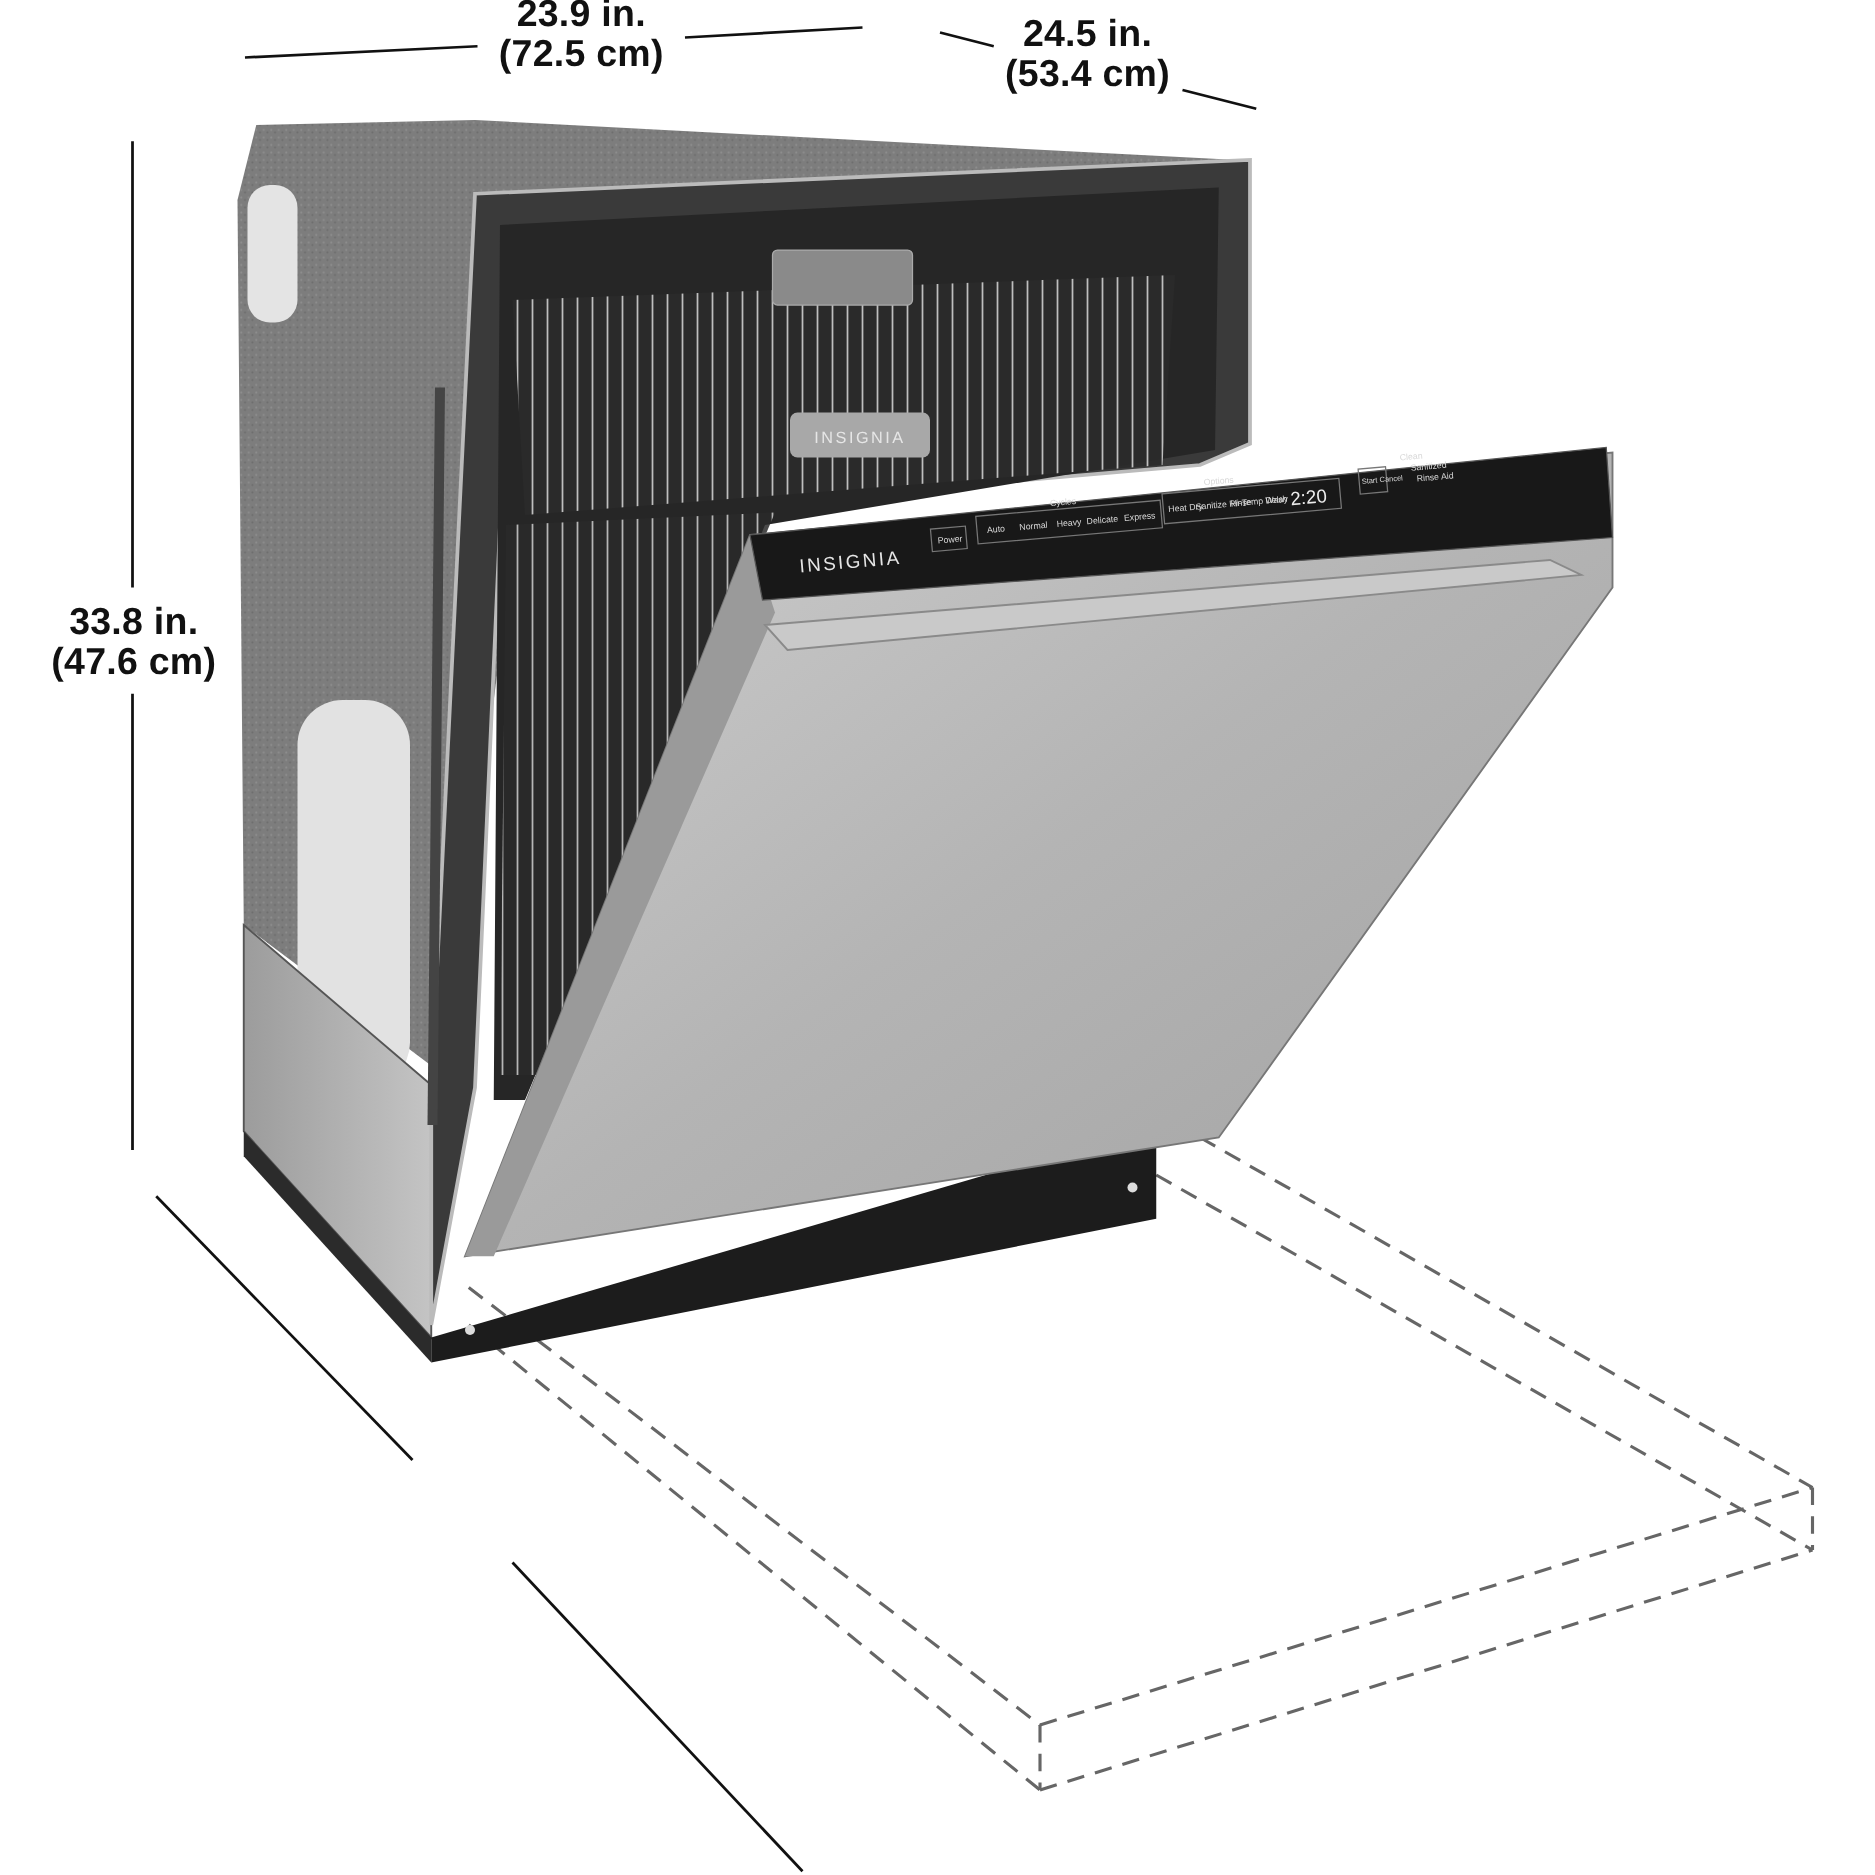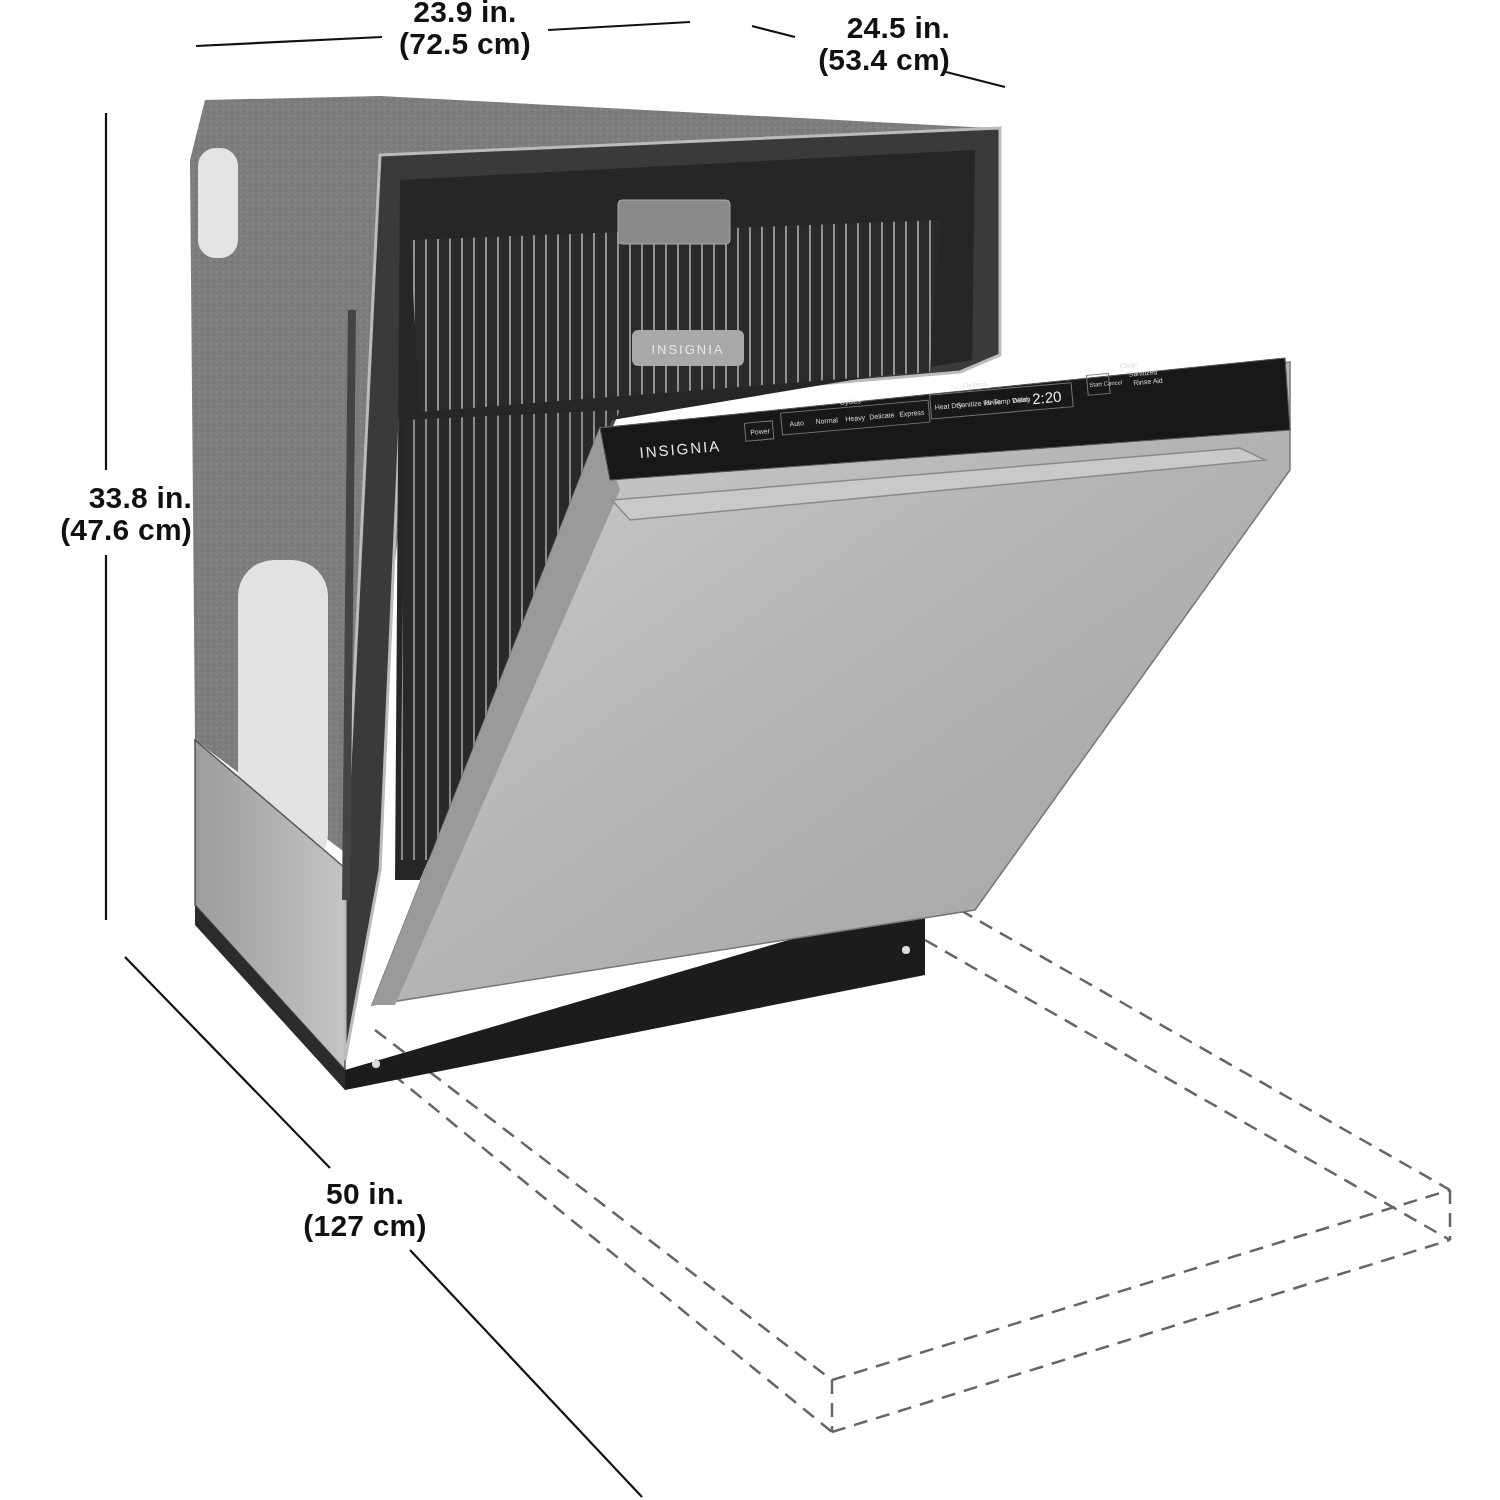--- a/index.html
+++ b/index.html
@@ -128,25 +128,21 @@
 
     <circle cx="376" cy="1064" r="4" fill="#ddd"></circle>
     <circle cx="906" cy="950" r="4" fill="#ddd"></circle>
   </svg>
 
   
   <div class="dim-label" style="left:378px; top:-4px; width:174px;">
     <span>23.9 in.</span>
     <span>(72.5 cm)</span>
   </div>
-  <div class="dim-label" style="left:790px; top:12px; width:160px;text-align:right;">
+  <div class="dim-label" style="left:790px; top:12px; width:160px;">
     <span>24.5 in.</span>
     <span>(53.4 cm)</span>
   </div>
-  <div class="dim-label" style="left:22px; top:482px; width:170px;text-align:right;">
+  <div class="dim-label" style="left:22px; top:482px; width:170px;">
     <span>33.8 in.</span>
     <span>(47.6 cm)</span>
-  </div>
-  <div class="dim-label" style="left:285px; top:1178px; width:160px;">
-    <span>50 in.</span>
-    <span>(127 cm)</span>
   </div>
 </div>
 
 </body></html>

